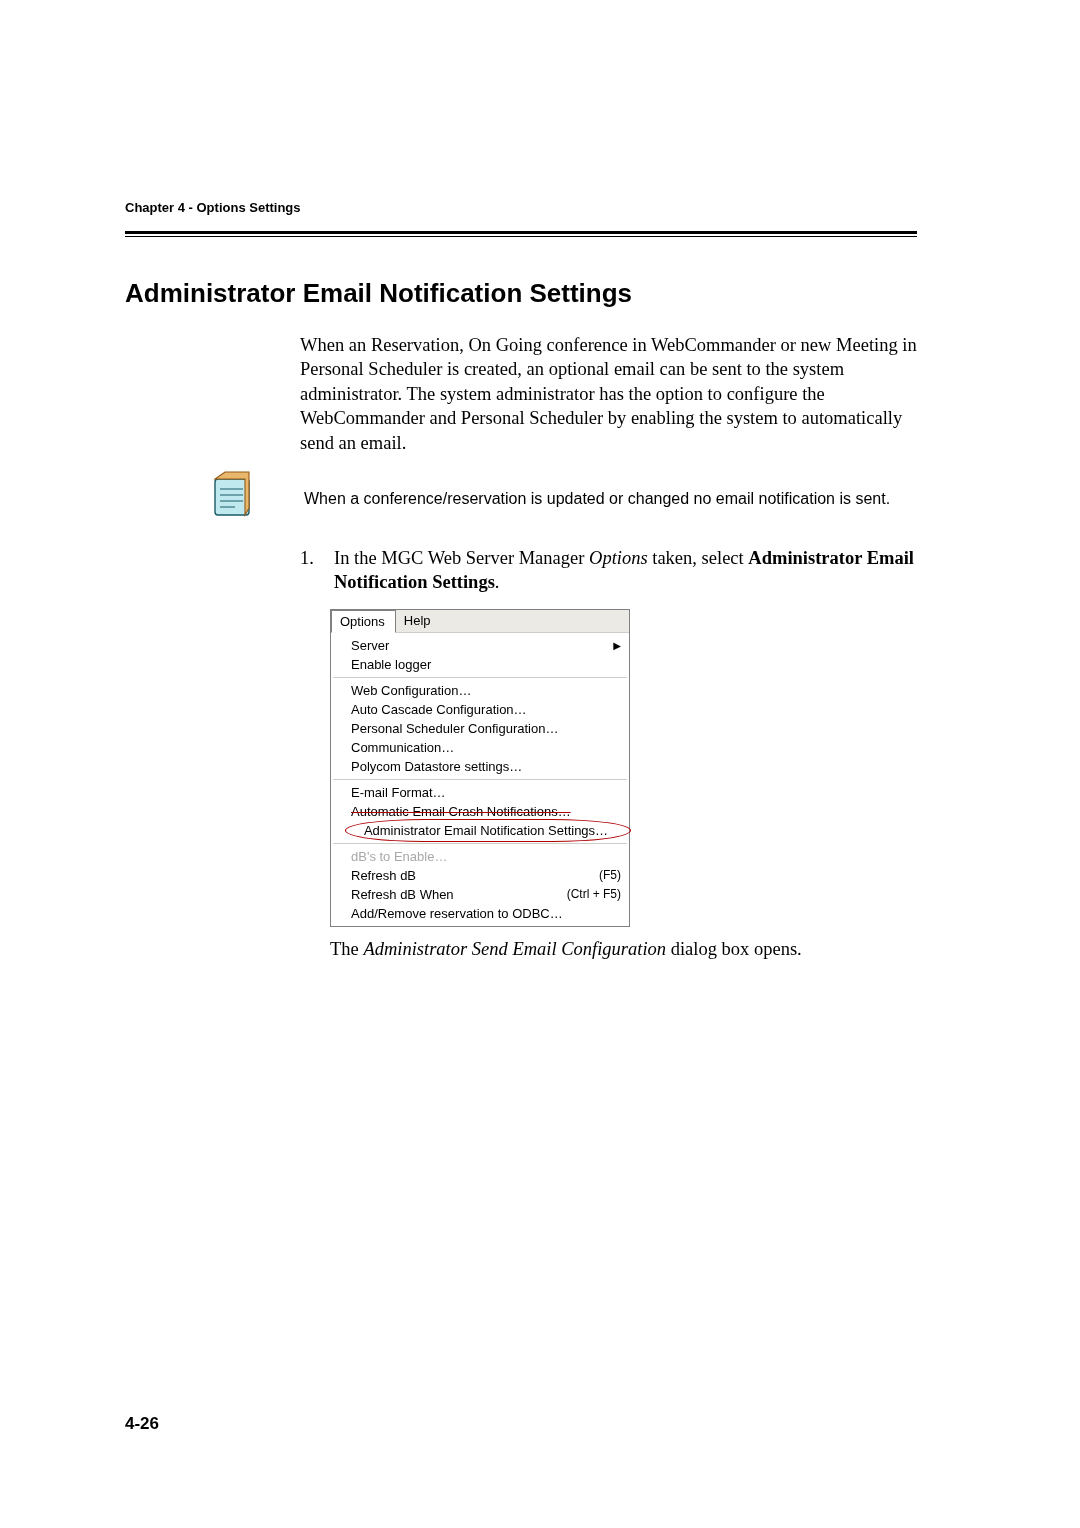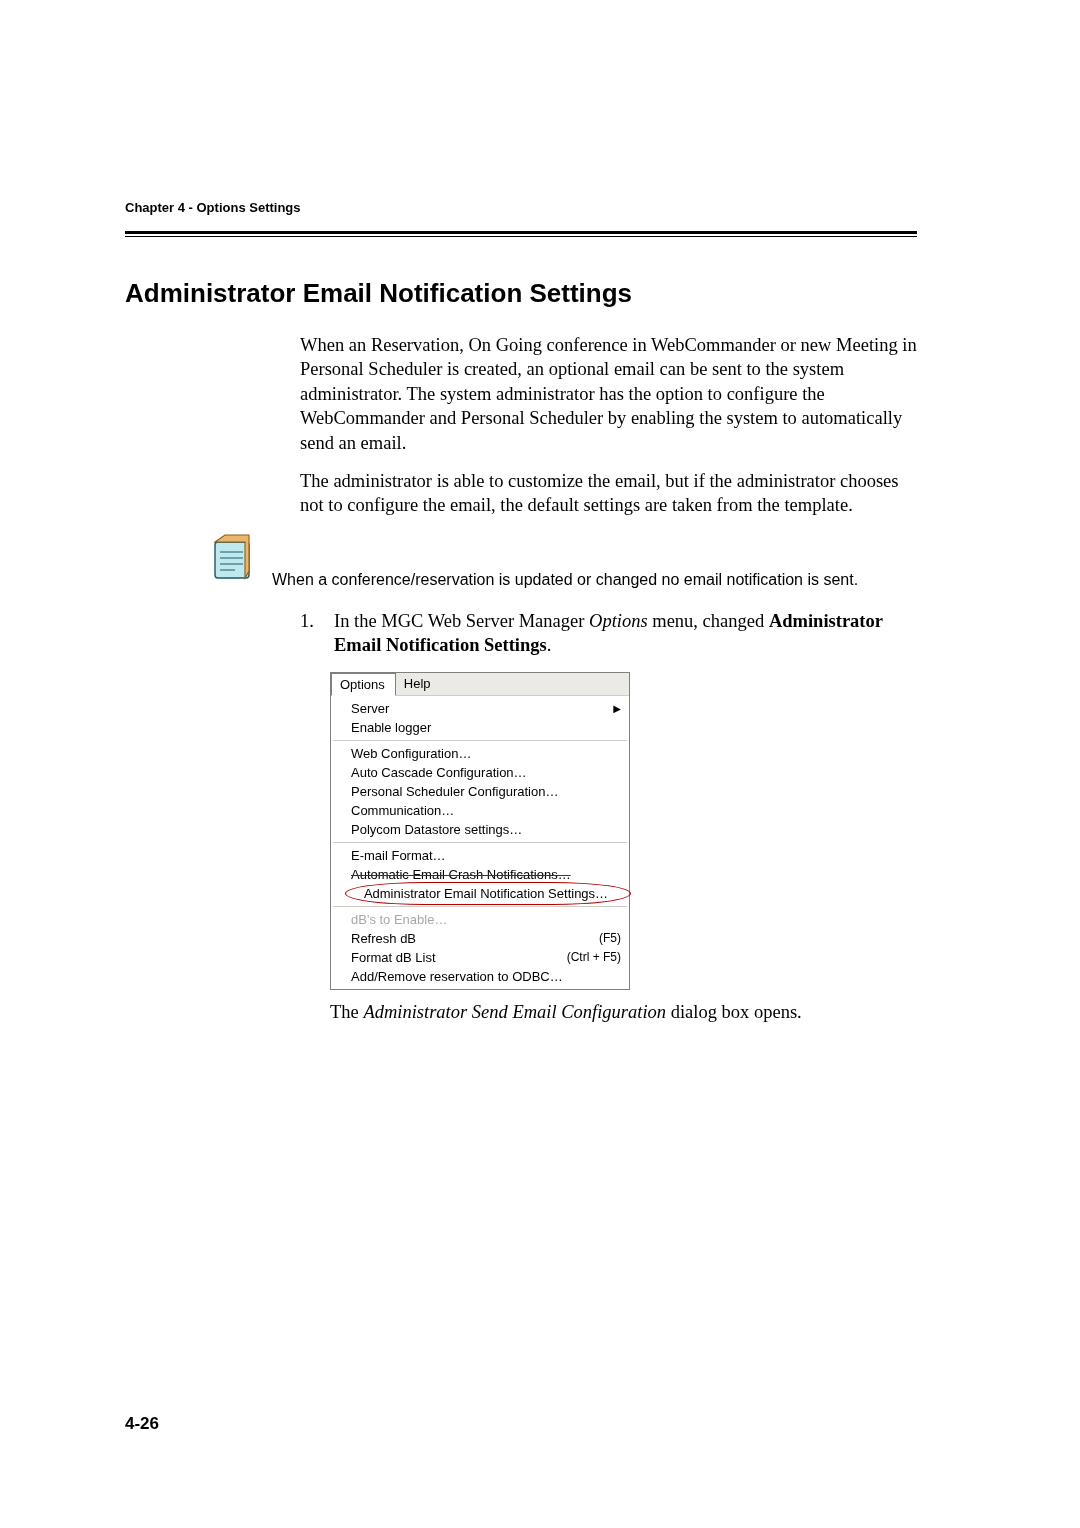--- a/index.html
+++ b/index.html
@@ -45,22 +45,23 @@
     .para {
       font-size: 18.5px;
       line-height: 1.32;
       color: #000;
       margin-bottom: 14px;
     }
     .bold { font-weight: bold; }
     .ital { font-style: italic; }
     .note-row {
       display: flex;
-      align-items: flex-end;
+      align-items: center;
       margin: 10px 0 18px -95px;
+      gap: 32px;
     }
     .note-icon { width: 55px; flex: 0 0 55px; margin-right: 12px; }
     .note-text {
       font-family: Arial, Helvetica, sans-serif;
       font-size: 16px;
       line-height: 1.35;
       color: #000;
     }
     ol.steps { list-style: none; margin-left: 0; }
     ol.steps li {
@@ -146,41 +147,40 @@
   <div class="chapter-line">Chapter 4 - Options Settings</div>
   <div class="hr-top"></div>
   <div class="hr-bot"></div>
 </div>
 
 <div class="content">
   <h1 class="section-title">Administrator Email Notification Settings</h1>
 
   <div class="body-col">
     <p class="para">When an Reservation, On Going conference in WebCommander or new Meeting in Personal Scheduler is created, an optional email can be sent to the system administrator. The system administrator has the option to configure the WebCommander and Personal Scheduler by enabling the system to automatically send an email.</p>
-    <p class="para">The administrator is able to customize the email, but if the administrator chooses not to configure the email, the default settings are taken from the template.</p>
 
     <div class="note-row">
       <div class="note-icon">
         <svg viewBox="0 0 55 55" width="55" height="55">
           <rect x="10" y="10" width="34" height="36" rx="3" fill="#bfe8ef" stroke="#1a5a66" stroke-width="1.4"></rect>
           <polygon points="10,10 20,3 44,3 44,39 40,46 40,10" fill="#e8b76b" stroke="#935a16" stroke-width="1.1"></polygon>
           <line x1="15" y1="20" x2="38" y2="20" stroke="#1a5a66" stroke-width="1"></line>
           <line x1="15" y1="26" x2="38" y2="26" stroke="#1a5a66" stroke-width="1"></line>
           <line x1="15" y1="32" x2="38" y2="32" stroke="#1a5a66" stroke-width="1"></line>
           <line x1="15" y1="38" x2="30" y2="38" stroke="#1a5a66" stroke-width="1"></line>
         </svg>
       </div>
       <div class="note-text">When a conference/reservation is updated or changed no email notification is sent.</div>
     </div>
 
     <ol class="steps">
       <li>
         <span class="num">1.</span>
         <span class="step-body">
-          <span>In the MGC Web Server Manager </span><span class="ital">Options</span><span> menu, changed </span><span class="bold">Administrator Email Notification Settings</span><span>.</span>
+          <span>In the MGC Web Server Manager </span><span class="ital">Options</span><span> taken, select </span><span class="bold">Administrator Email Notification Settings</span><span>.</span>
         </span>
       </li>
     </ol>
 
     <div class="menu-shot">
       <div class="menubar">
         <div class="m-item active">Options</div>
         <div class="m-item">Help</div>
       </div>
       <div class="dropdown">
@@ -219,21 +219,21 @@
           </div>
         <div class="dd-sep"></div>
         <div class="dd-item disabled">
             <span>dB's to Enable…</span>
           </div>
         <div class="dd-item">
           <span>Refresh dB</span>
           <span class="shortcut">(F5)</span>
         </div>
         <div class="dd-item">
-          <span>Format dB List</span>
+          <span>Refresh dB When</span>
           <span class="shortcut">(Ctrl + F5)</span>
         </div>
         <div class="dd-item">
             <span>Add/Remove reservation to ODBC…</span>
           </div>
       </div>
     </div>
 
     <p class="caption">
       <span>The </span><span class="ital">Administrator Send Email Configuration</span><span> dialog box opens.</span>

